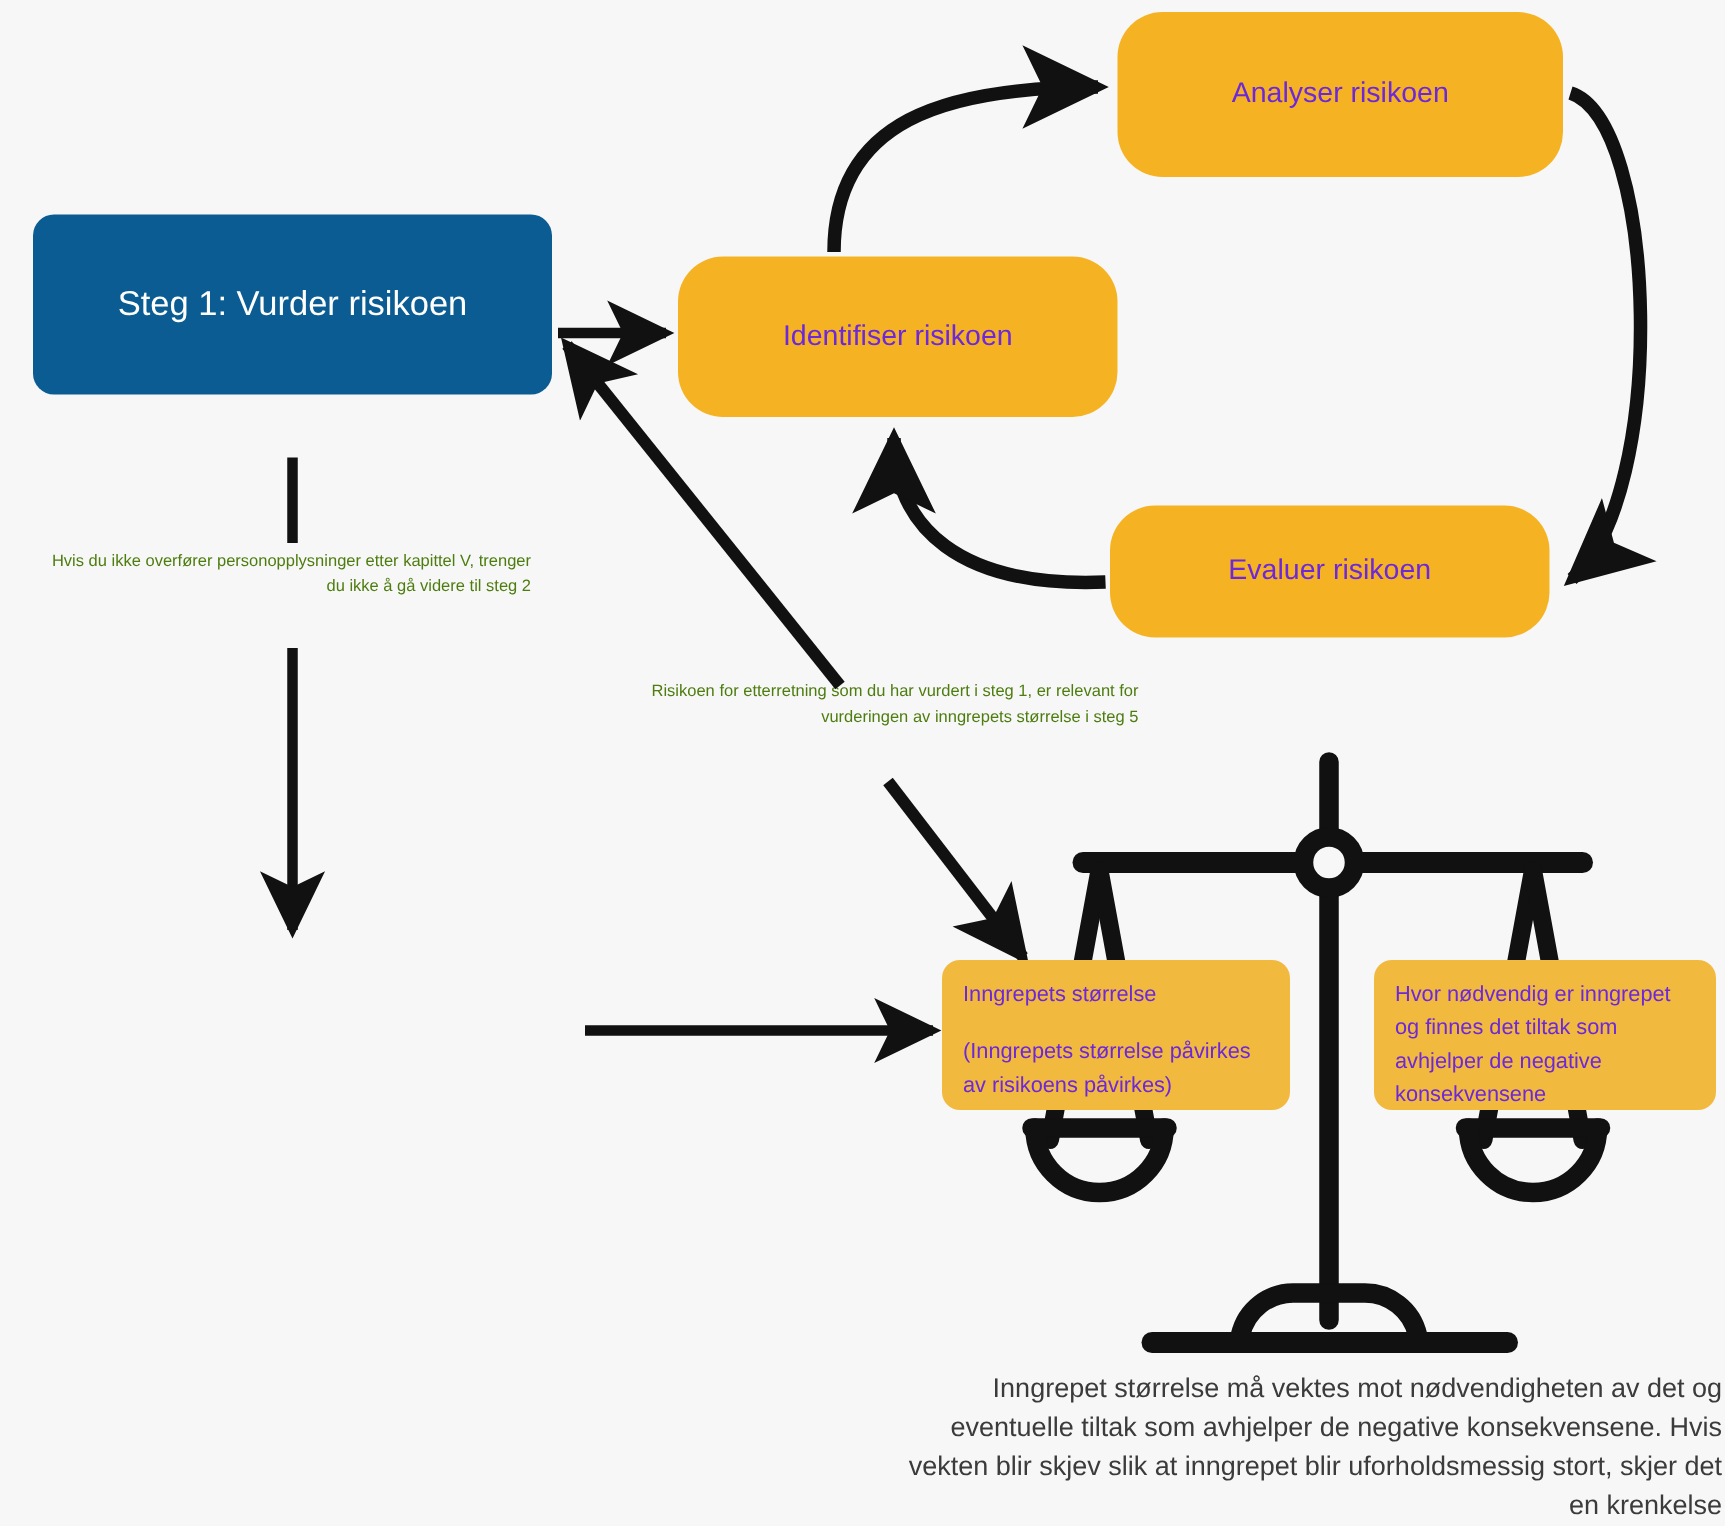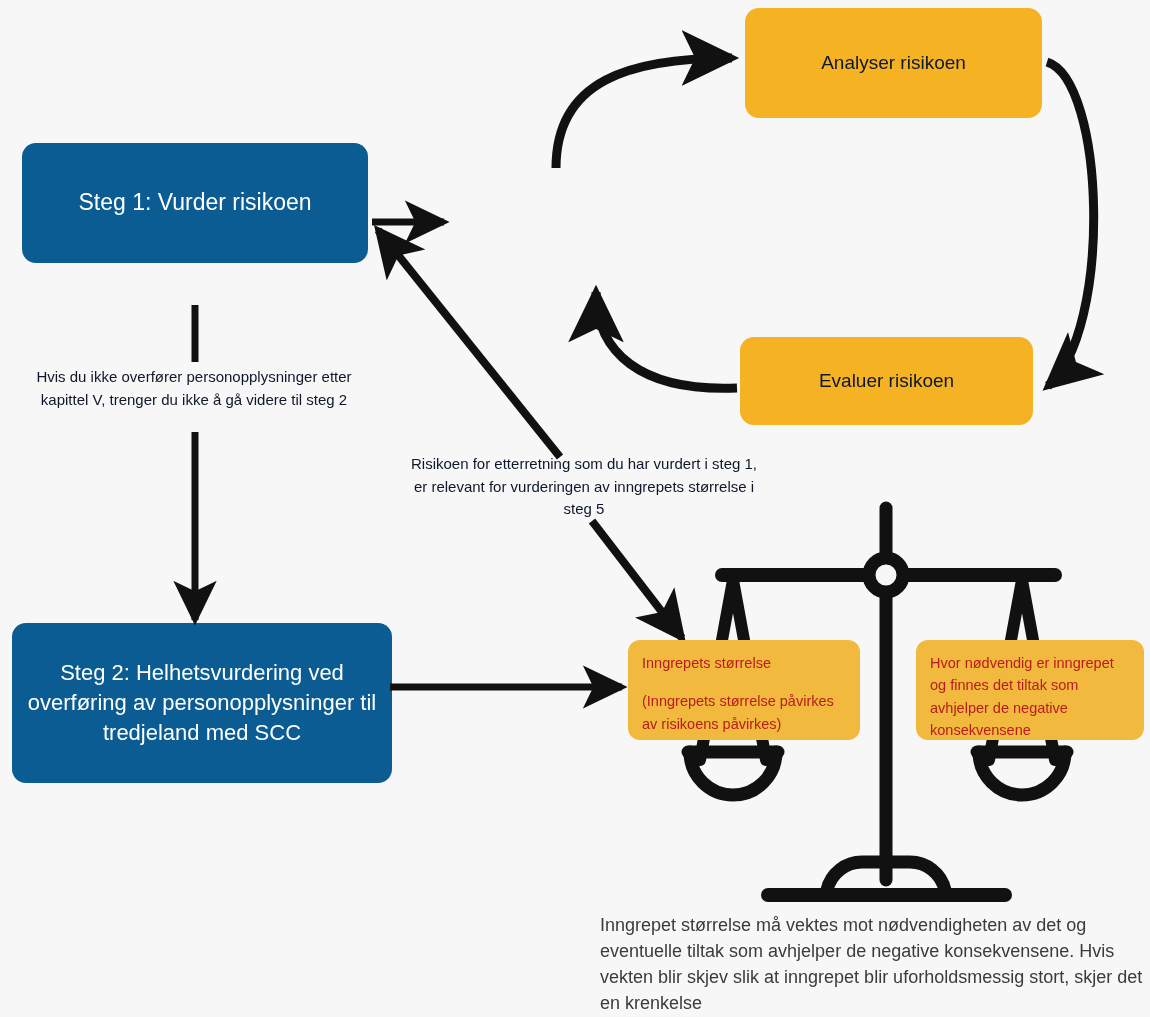--- a/index.html
+++ b/index.html
@@ -29,56 +29,57 @@
   }
   .node-blue {
     background: #0b5c92;
     color: #ffffff;
     font-size: 23px;
     line-height: 1.35;
     padding: 6px 14px;
   }
   .node-yellow {
     background: #f5b324;
-    color: #0f172a;
+    color: #6d28d9;
     font-size: 19px;
     line-height: 1.35;
     padding: 6px 14px;
+    border-radius: 30px;
   }
   .pan-box {
     position: absolute;
     box-sizing: border-box;
     background: #f2b93f;
-    color: #b91c1c;
+    color: #6d28d9;
     font-size: 14.5px;
     line-height: 1.55;
     border-radius: 12px;
     padding: 12px 14px;
     text-align: left;
     z-index: 6;
   }
   .pan-box p {
     margin: 0;
   }
   .pan-box p + p {
     margin-top: 1.1em;
   }
   .anno {
     position: absolute;
-    color: #0f172a;
-    font-size: 15px;
+    color: #4d7c0f;
+    font-size: 11px;
     line-height: 1.5;
-    text-align: center;
+    text-align: right;
   }
   .caption {
     position: absolute;
     color: #3b3b3b;
     font-size: 18px;
     line-height: 1.45;
-    text-align: left;
+    text-align: right;
   }
   svg.layer {
     position: absolute;
     left: 0;
     top: 0;
     width: 1150px;
     height: 1017px;
     overflow: visible;
   }
   svg.arrows { z-index: 3; }
@@ -146,32 +147,32 @@
 
     <line x1="592" y1="521" x2="682" y2="638" stroke="#111111" stroke-width="8" marker-end="url(#ah)"></line>
 
     <line x1="390" y1="687" x2="622" y2="687" stroke="#111111" stroke-width="7" marker-end="url(#ah)"></line>
   </svg>
 
   <div class="node node-blue" style="left:22px; top:143px; width:346px; height:120px;">
     <span>Steg 1: Vurder risikoen</span>
   </div>
 
+  <div class="node node-yellow" style="left:452px; top:171px; width:293px; height:107px;">
+    <span>Identifiser risikoen</span>
+  </div>
 
   <div class="node node-yellow" style="left:745px; top:8px; width:297px; height:110px;">
     <span>Analyser risikoen</span>
   </div>
 
   <div class="node node-yellow" style="left:740px; top:337px; width:293px; height:88px;">
     <span>Evaluer risikoen</span>
   </div>
 
-  <div class="node node-blue" style="left:12px; top:623px; width:380px; height:160px; font-size:22px;">
-    <span>Steg 2: Helhetsvurdering ved overføring av personopplysninger til tredjeland med SCC</span>
-  </div>
 
   <div class="anno" style="left:34px; top:366px; width:320px;">Hvis du ikke overfører personopplysninger etter kapittel V, trenger du ikke å gå videre til steg 2</div>
 
   <div class="anno" style="left:409px; top:453px; width:350px;">Risikoen for etterretning som du har vurdert i steg 1, er relevant for vurderingen av inngrepets størrelse i steg 5</div>
 
   <div class="pan-box" style="left:628px; top:640px; width:232px; height:100px;">
     <p>Inngrepets størrelse</p>
     <p>(Inngrepets størrelse påvirkes av risikoens påvirkes)</p>
   </div>
 

